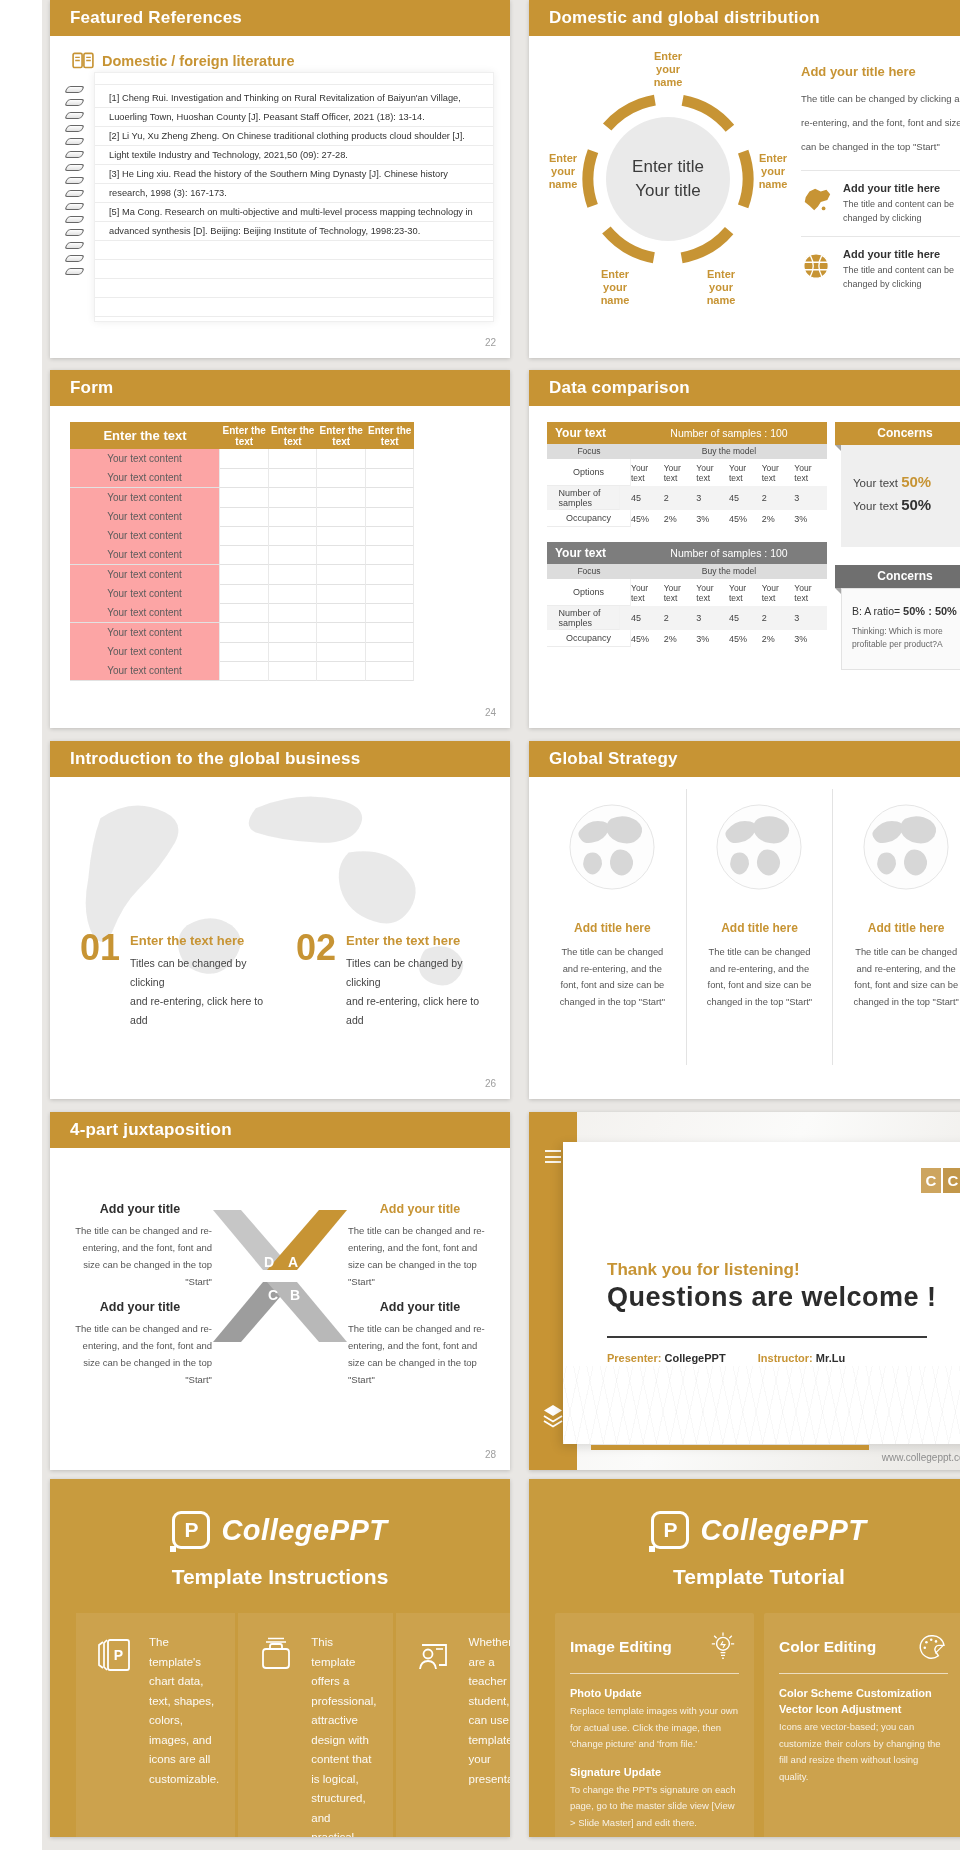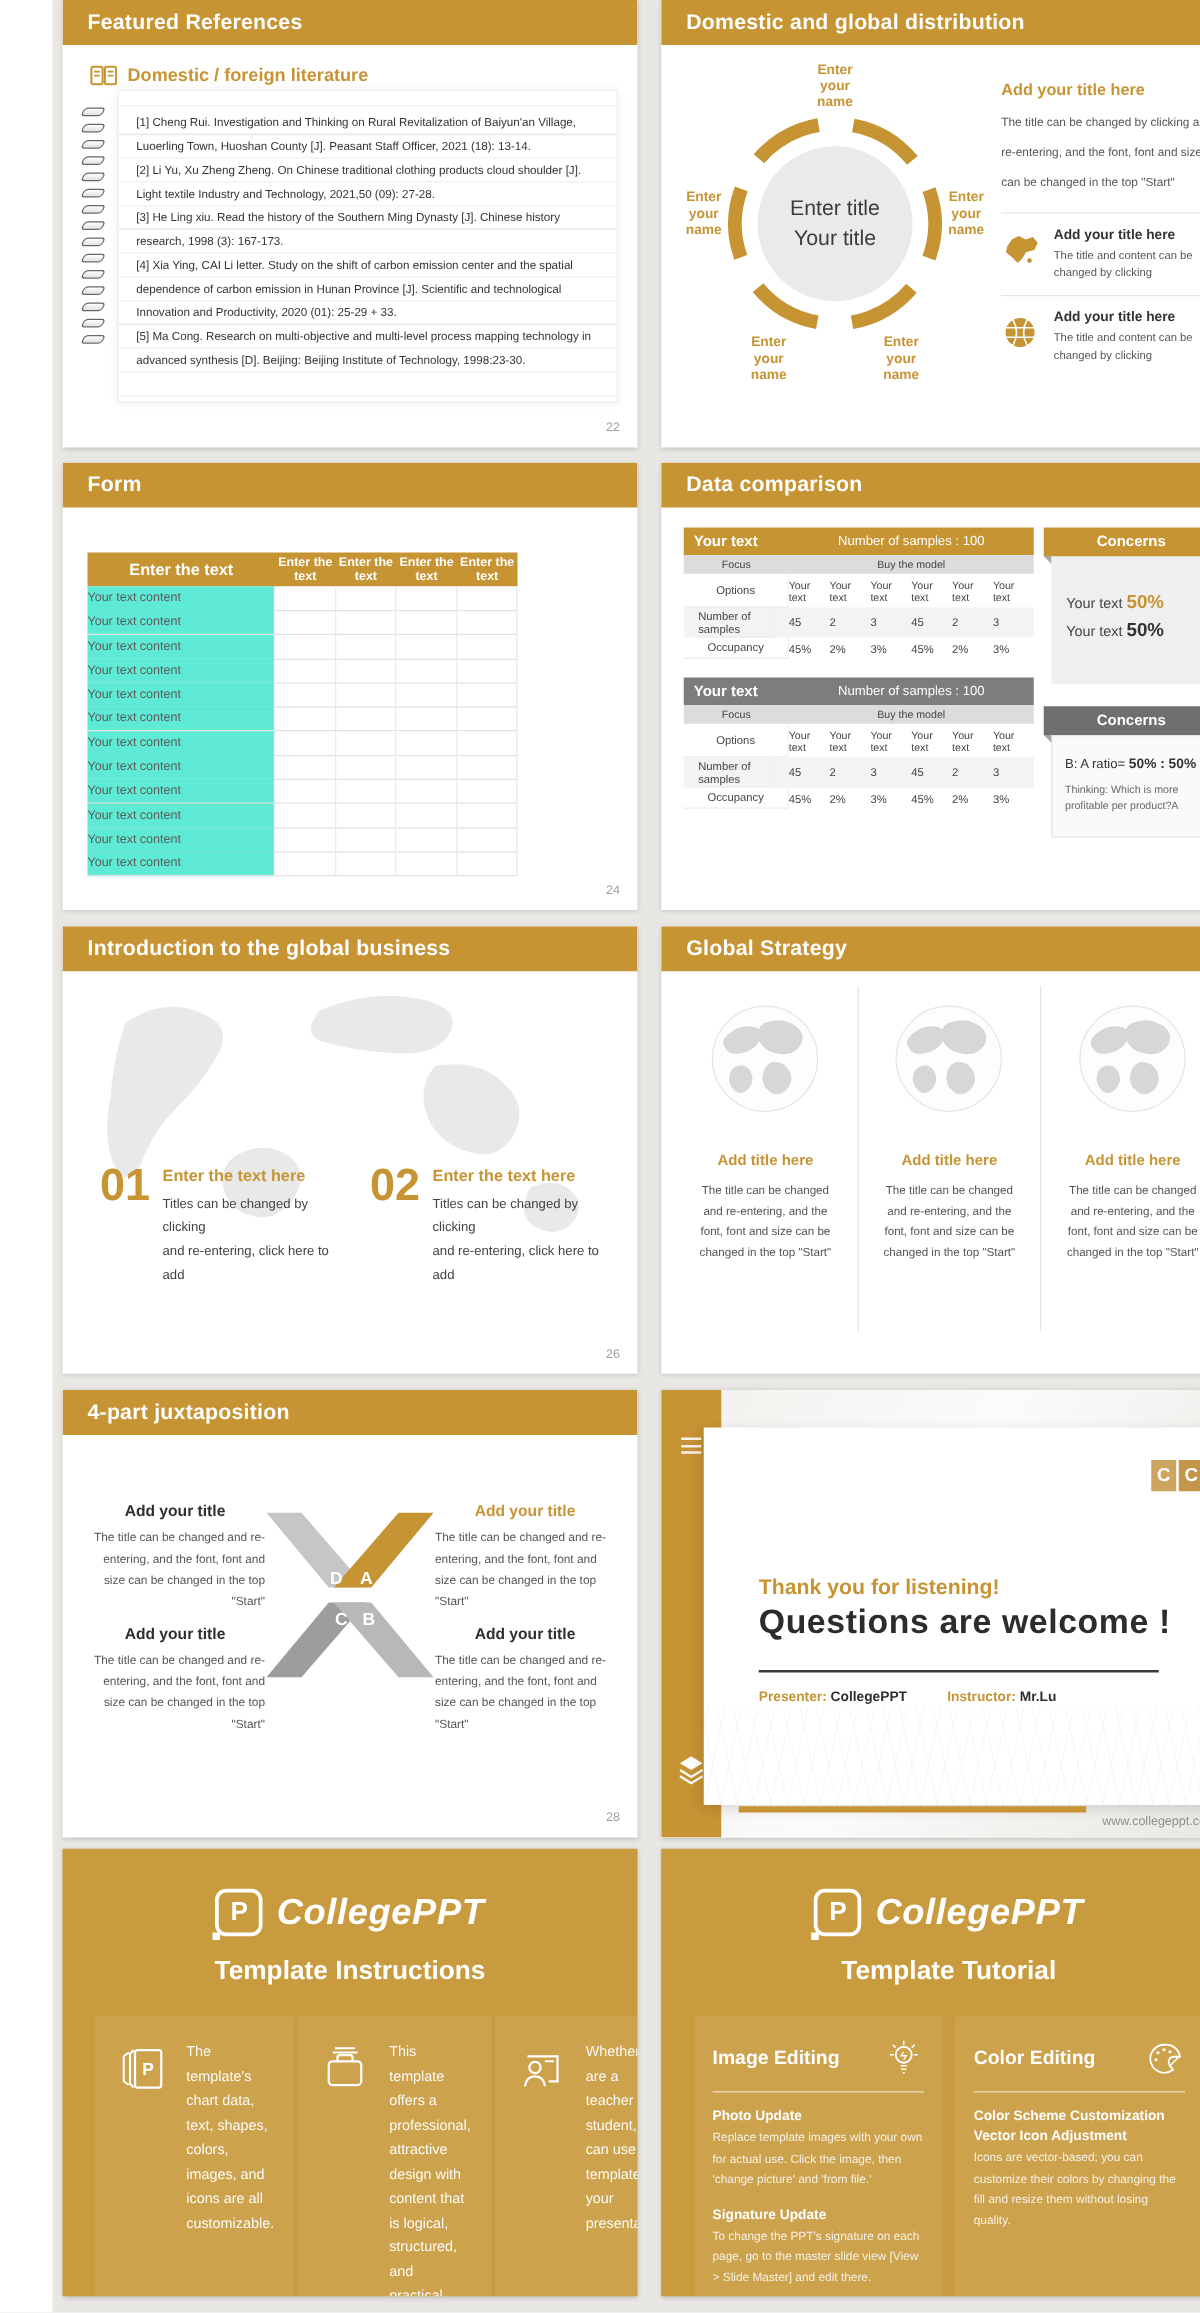--- a/index.html
+++ b/index.html
@@ -29,26 +29,26 @@
   .dist-right{position:absolute;left:272px;top:64px;width:174px;}
   .dist-right h3{margin:0 0 8px 0;color:#c79434;font-size:13px;}
   .dist-right .body{font-size:9.5px;color:#555;line-height:24px;}
   .dist-div{border:none;border-top:1px solid #e6e6e6;margin:11px 0;}
   .dist-item{display:flex;gap:10px;align-items:flex-start;}
   .dist-item svg{width:32px;height:30px;flex-shrink:0;color:#c79434;margin-top:3px;}
   .dist-item h4{margin:0 0 3px 0;font-size:11px;color:#333;}
   .dist-item .body{font-size:9px;color:#555;line-height:14px;}
 
   
-  .form-table{position:absolute;left:20px;top:72px;width:344px;}
+  .form-table{position:absolute;left:20px;top:52px;width:344px;}
   .form-head{display:grid;grid-template-columns:150px repeat(4,1fr);background:#c79434;color:#fff;height:27px;align-items:center;text-align:center;font-weight:bold;font-size:10px;}
   .form-head > div:first-child{font-size:13px;}
   .form-row{display:grid;grid-template-columns:150px repeat(4,1fr);height:19.3px;}
   .form-row > div{border-bottom:1px solid #e2e2e2;border-right:1px solid #e9e9e9;}
-  .form-row > div:first-child{background:#5eead4;color:#5c5c5c;font-size:10px;line-height:19px;}
+  .form-row > div:first-child{background:#fca5a5;color:#5c5c5c;font-size:10px;text-align:center;line-height:19px;}
 
   
   .cmp-tables{position:absolute;left:18px;top:52px;width:280px;}
   .cmp-table{margin-bottom:15px;font-size:9px;color:#444;}
   .cmp-h{display:grid;grid-template-columns:84px 1fr;height:22px;align-items:center;color:#fff;}
   .cmp-h.gold{background:#c79434;} .cmp-h.gray{background:#7d7d7d;}
   .cmp-h .lbl{padding-left:8px;font-weight:bold;font-size:12px;}
   .cmp-h .hdr{text-align:center;font-size:10.5px;}
   .cmp-focus{display:grid;grid-template-columns:84px 1fr;background:#dcdcdc;height:15px;line-height:15px;text-align:center;font-size:8.5px;}
   .cmp-grid{display:grid;grid-template-columns:84px repeat(6,1fr);align-items:center;text-align:left;}
@@ -232,21 +232,20 @@
         <div class="ring"></div>
         <div class="ring"></div>
         <div class="ring"></div>
         <div class="ring"></div>
         <div class="ring"></div>
       </div>
     <div class="refs-wrap">
         <p class="ref">[1] Cheng Rui. Investigation and Thinking on Rural Revitalization of Baiyun'an Village, Luoerling Town, Huoshan County [J]. Peasant Staff Officer, 2021 (18): 13-14.</p>
         <p class="ref">[2] Li Yu, Xu Zheng Zheng. On Chinese traditional clothing products cloud shoulder [J]. Light textile Industry and Technology, 2021,50 (09): 27-28.</p>
         <p class="ref">[3] He Ling xiu. Read the history of the Southern Ming Dynasty [J]. Chinese history research, 1998 (3): 167-173.</p>
-        <p class="ref">[4] Xia Ying, CAI Li letter. Study on the shift of carbon emission center and the spatial dependence of carbon emission in Hunan Province [J]. Scientific and technological Innovation and Productivity, 2020 (01): 25-29 + 33.</p>
         <p class="ref">[5] Ma Cong. Research on multi-objective and multi-level process mapping technology in advanced synthesis [D]. Beijing: Beijing Institute of Technology, 1998:23-30.</p>
       </div>
     <div class="page-num">22</div>
   </div>
 
   <div class="slide col-r row1">
     <div class="slide-header">
       <span>Domestic and global distribution</span>
     </div>
     <div class="dist-diagram">

